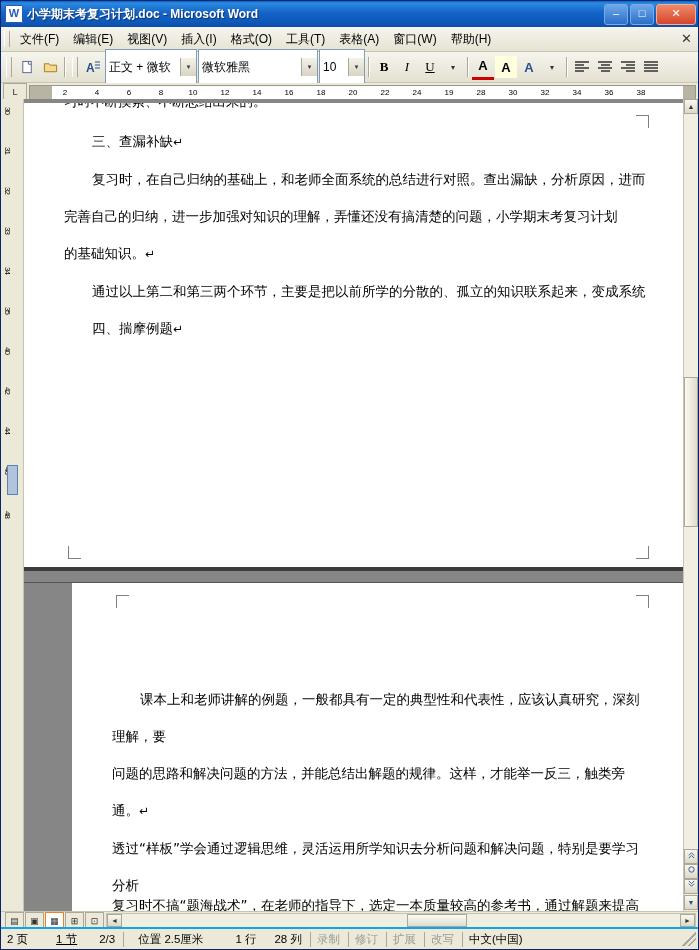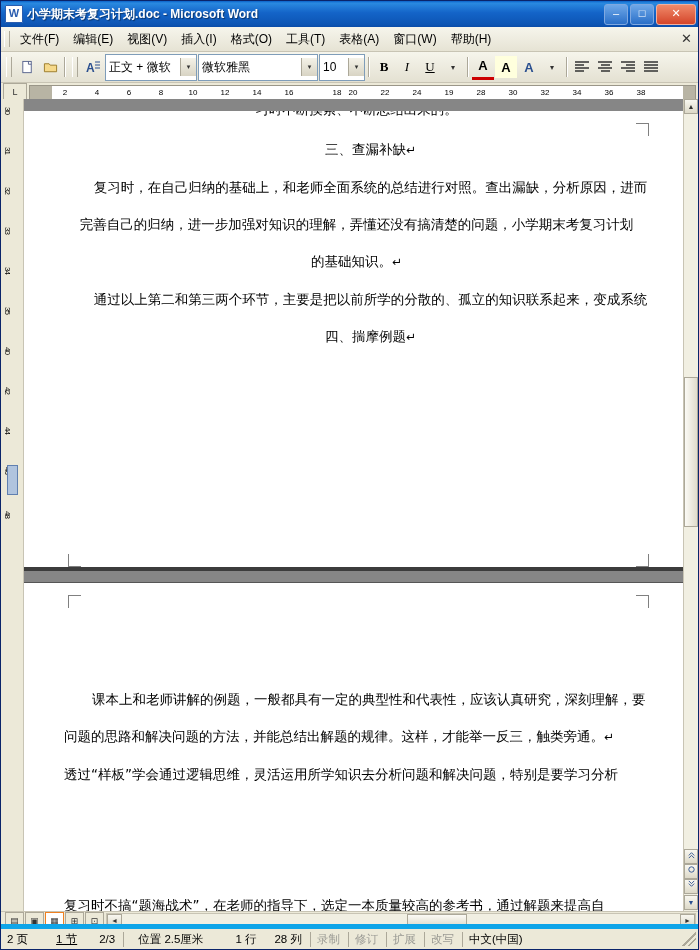--- a/index.html
+++ b/index.html
@@ -131,21 +131,21 @@
     flex: none;
   }
   .tb-sep {
     width: 1px; height: 20px;
     background: #aca899;
     border-right: 1px solid #fff;
     margin: 0 2px;
     flex: none;
   }
   .combo {
-    height: 27px;
+    height: 36px;
     background: #fff;
     border: 1px solid #7f9db9;
     display: flex;
     align-items: center;
     font-size: 12px;
     padding-left: 3px;
     color: #000;
     flex: none;
     box-sizing: border-box;
   }
@@ -254,32 +254,32 @@
     background: #868686;
     overflow: hidden;
   }
   .page {
     position: absolute;
     background: #fff;
     left: 0;
     right: 15px;
     box-sizing: border-box;
   }
-  .page.p1 { top: 12px; height: 468px; border-bottom: 0; text-align: center; }
+  .page.p1 { top: 4px; height: 468px; border-bottom: 0; }
   .page-gap {
     position: absolute;
     left: 0; right: 15px;
     top: 468px;
     height: 16px;
     background: #868686;
     border-top: 4px solid #3c3c3c;
     border-bottom: 1px solid #555;
     box-sizing: border-box;
   }
-  .page.p2 { top: 484px; bottom: 0; }
+  .page.p2 { top: 484px; bottom: 0; margin-left: 48px; }
 
   .page-inner {
     position: absolute;
     left: 28px;
     right: 22px;
     top: 0;
     bottom: 0;
   }
   .marker {
     position: absolute;
@@ -425,21 +425,21 @@
     position: absolute;
     top: 0;
   }
 
   
   .statusbar {
     position: absolute;
     left: 0; right: 0; bottom: 0;
     height: 20px;
     background: #ece9d8;
-    border-top: 5px solid #0ea5e9;
+    border-top: 2px solid #0ea5e9;
     display: flex;
     align-items: center;
     font-size: 11.5px;
     color: #000;
   }
   .st {
     padding: 0 6px;
     white-space: nowrap;
   }
   .st.dim { color: #9a9a94; }
@@ -558,21 +558,21 @@
       <div class="grey-l"></div>
       <div class="grey-r"></div>
       <div class="rtick" style="left:35px">2</div>
       <div class="rtick" style="left:67px">4</div>
       <div class="rtick" style="left:99px">6</div>
       <div class="rtick" style="left:131px">8</div>
       <div class="rtick" style="left:163px">10</div>
       <div class="rtick" style="left:195px">12</div>
       <div class="rtick" style="left:227px">14</div>
       <div class="rtick" style="left:259px">16</div>
-      <div class="rtick" style="left:307px">18</div>
+      <div class="rtick" style="left:291px">18</div>
       <div class="rtick" style="left:323px">20</div>
       <div class="rtick" style="left:355px">22</div>
       <div class="rtick" style="left:387px">24</div>
       <div class="rtick" style="left:419px">19</div>
       <div class="rtick" style="left:451px">28</div>
       <div class="rtick" style="left:483px">30</div>
       <div class="rtick" style="left:515px">32</div>
       <div class="rtick" style="left:547px">34</div>
       <div class="rtick" style="left:579px">36</div>
       <div class="rtick" style="left:611px">38</div>

